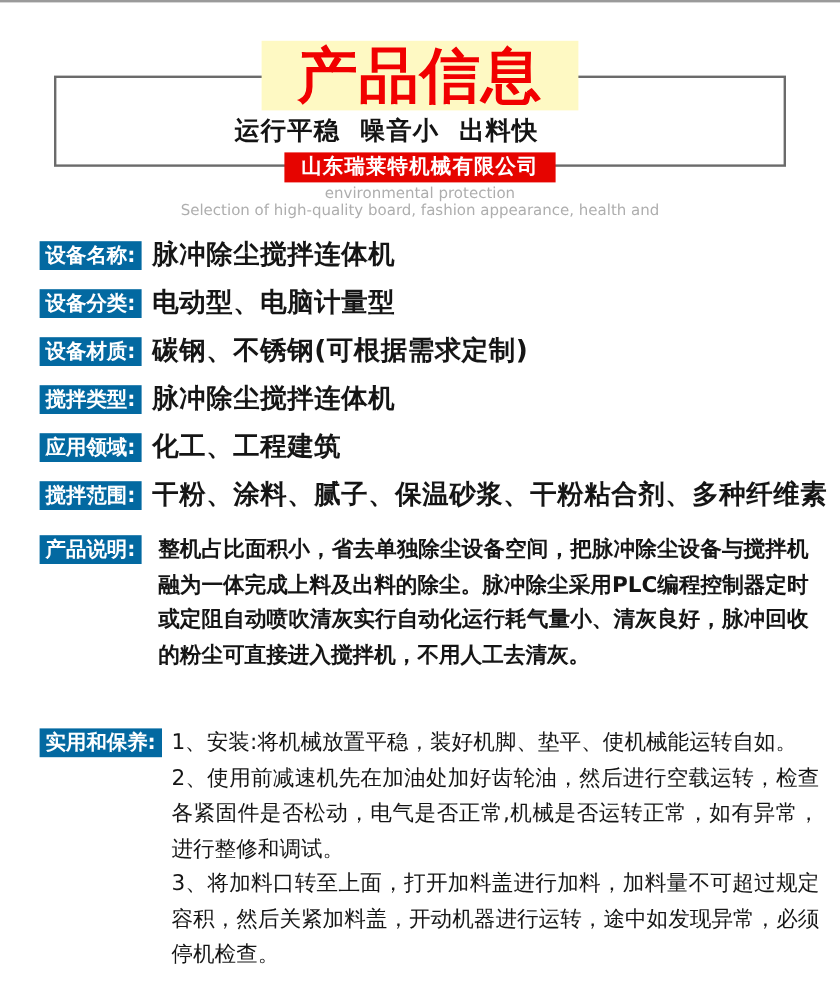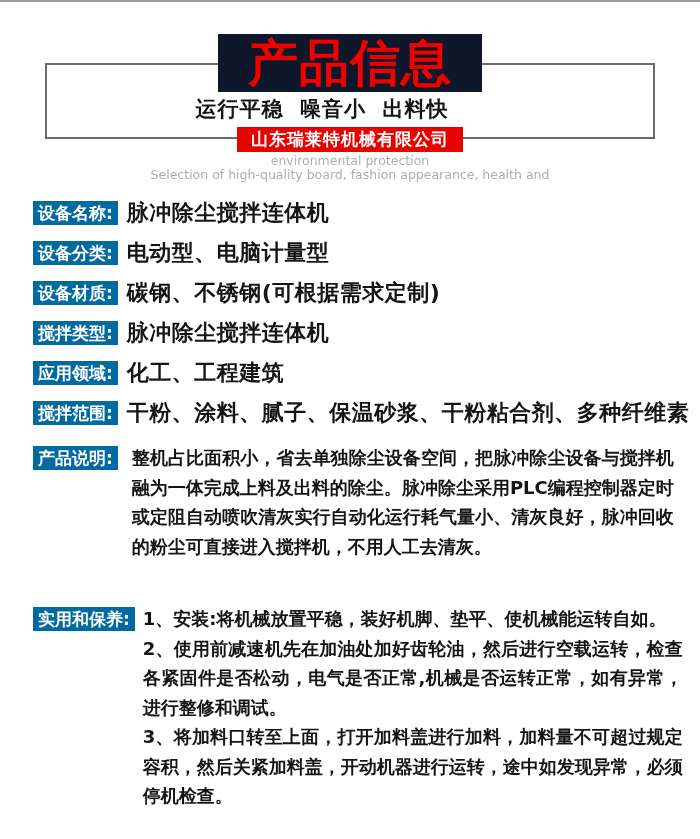--- a/index.html
+++ b/index.html
@@ -19,21 +19,21 @@
     width: 606px; height: 72px;
     border: 2px solid #6b6b6b;
     z-index: 1;
   }
   .title {
     position: absolute; top: 34px; left: 0; width: 700px;
     text-align: center; z-index: 2;
   }
   .title span {
     display: inline-block;
-    background: #0f172a;
+    background: #fef9c3;
     padding: 0 30px;
     color: #f10000;
     font-size: 50px;
     line-height: 58px;
     font-weight: bold;
     letter-spacing: 1px;
   }
   .subtitle {
     position: absolute; top: 95px; left: 0; width: 644px;
     text-align: center;
@@ -79,21 +79,21 @@
   .desc-section { position: absolute; left: 33px; top: 446px; display: flex; align-items: flex-start; }
   .desc-text {
     width: 542px; margin-left: 14px; margin-top: -3px;
     font-size: 18px; font-weight: bold; color: #151515;
     line-height: 29.5px;
     text-align: justify;
   }
   .maint-section { position: absolute; left: 33px; top: 607px; display: flex; align-items: flex-start; }
   .maint-items {
     width: 540px; margin-left: 8px; margin-top: -3px;
-    font-size: 18px; font-weight: bold; color: #151515;
+    font-size: 18px; font-weight: normal; color: #151515;
     line-height: 29.5px;
     text-align: justify;
   }
   .maint-items p { margin: 0; }
 </style>
 </head>
 <body>
 
 <div class="topline"></div>
 

